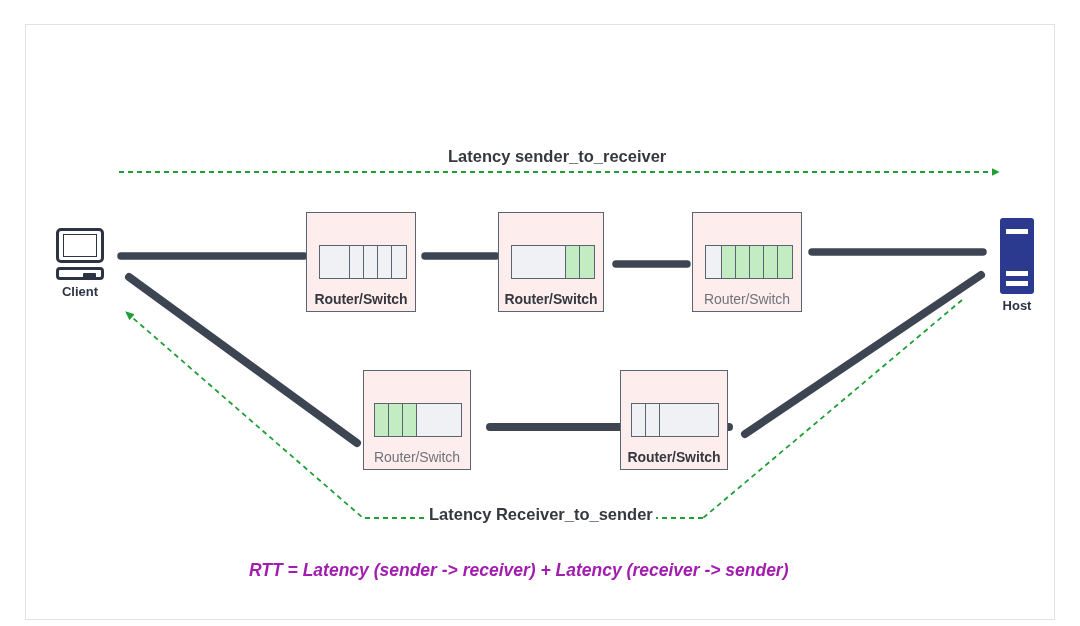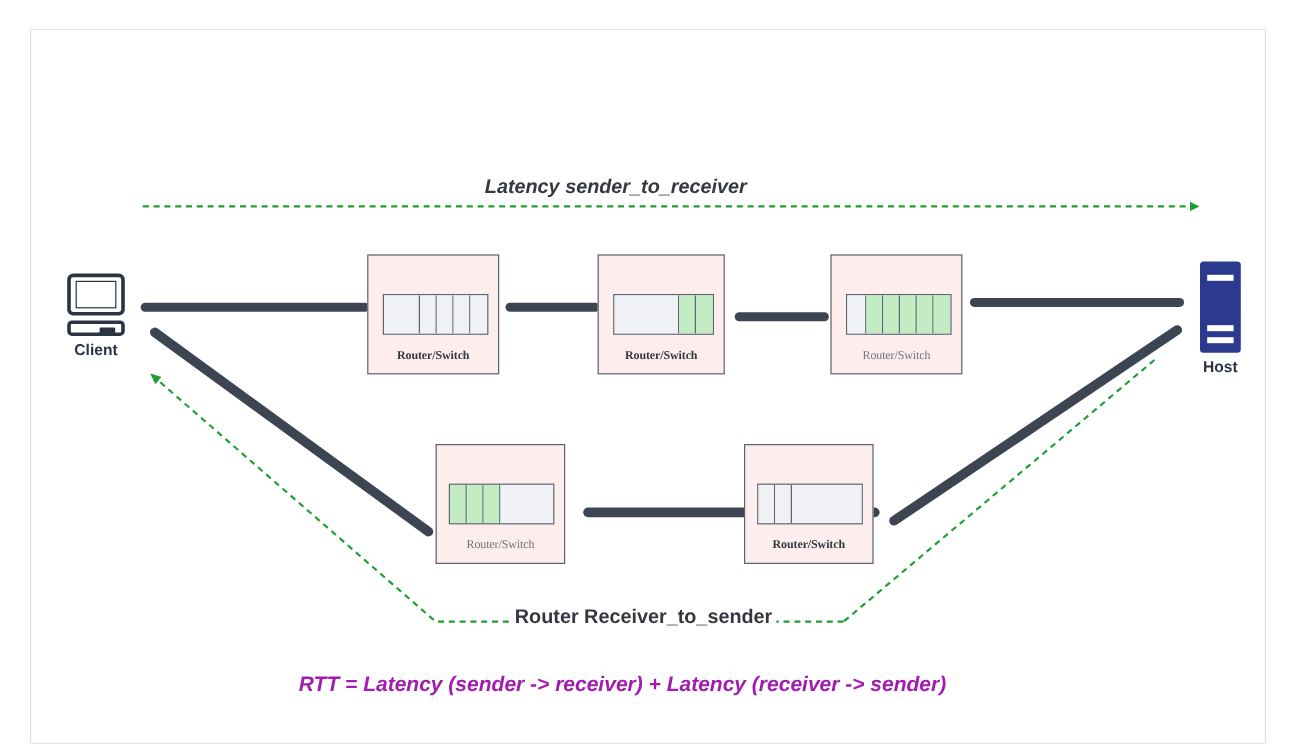--- a/index.html
+++ b/index.html
@@ -61,25 +61,24 @@
   .queue .seg:last-child { border-right: none; }
   .queue .seg.green { background: #c3ecc3; }
   .queue .seg.empty { background: #eff1f5; }
   .queue .spacer { background: #eff1f5; height: 100%; }
 
   .router .rlabel {
     position: absolute;
     left: 50%;
     transform: translateX(-50%);
     white-space: nowrap;
-    font-size: 10px;
+    font-size: 14px;
     font-weight: bold;
     color: #35393f;
     letter-spacing: -0.1px;
-    font-family: Liberation Serif, serif;
   }
   .router .rlabel.muted { color: #70737a; font-weight: normal; }
 
   
   .client-node {
     position: absolute;
   }
   .client-mon {
     position: absolute;
     left: 0; top: 0;
@@ -148,23 +147,22 @@
 
   
   .anno {
     position: absolute;
     white-space: nowrap;
     font-weight: bold;
     color: #35393f;
   }
   #lbl-s2r {
     font-size: 16.5px;
-    left: 404px;
+    left: 448px;
     top: 147px;
-    font-style: italic;
   }
   #lbl-r2s {
     font-size: 16.5px;
     left: 426px;
     top: 505px;
     background: #ffffff;
     padding: 0 3px;
   }
   #rtt-formula {
     position: absolute;
@@ -282,17 +280,17 @@
     <div class="queue" style="left:10px; top:32px; width:88px; height:34px;">
         <div class="seg empty" style="width: 14px; flex: 0 0 14px;"></div>
         <div class="seg empty" style="width: 14px; flex: 0 0 14px; border-right: 1.5px solid rgb(91, 98, 112);"></div>
         <div class="spacer" style="flex: 1 1 auto;"></div>
       </div>
     <div class="rlabel" style="top:78px;">Router/Switch</div>
   </div>
 
   <div class="anno" id="lbl-s2r">Latency sender_to_receiver</div>
 
-  <div class="anno" id="lbl-r2s">Router Receiver_to_sender</div>
+  <div class="anno" id="lbl-r2s">Latency Receiver_to_sender</div>
 
   <div id="rtt-formula">RTT =  Latency (sender -&gt; receiver) + Latency (receiver -&gt; sender)</div>
 
 </div>
 
 </body></html>

